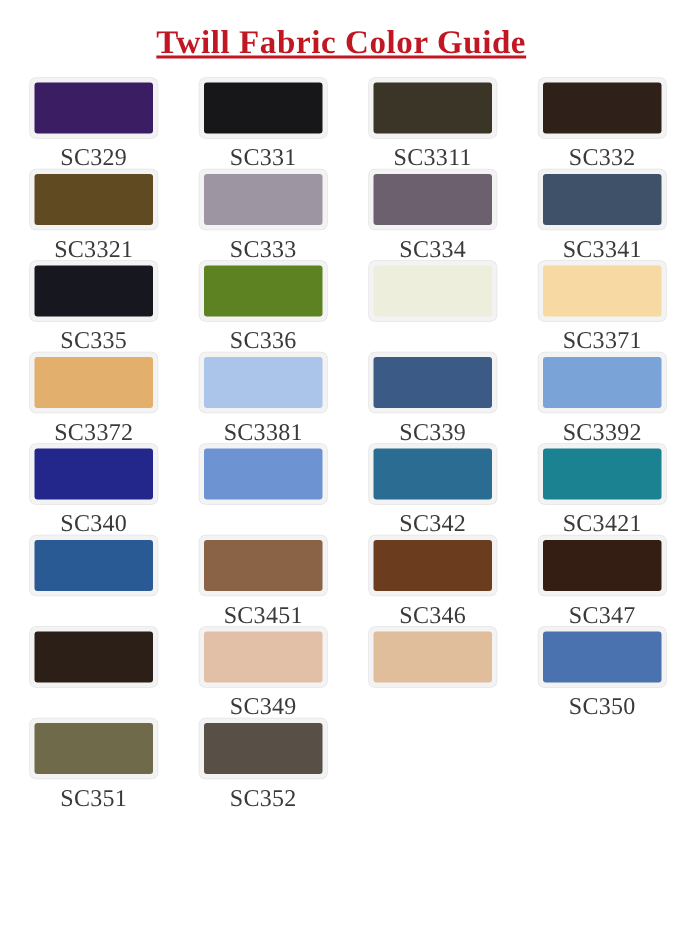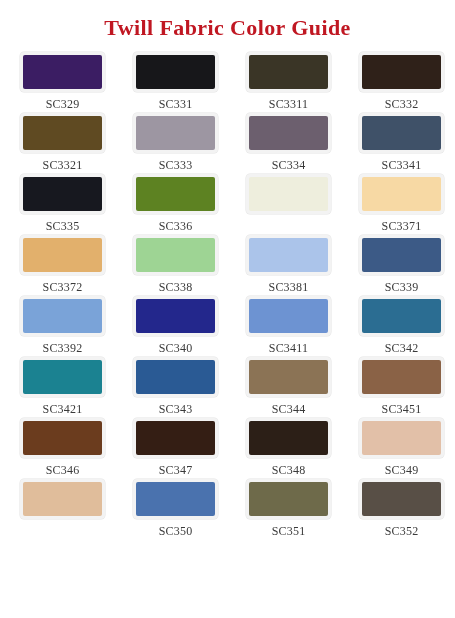--- a/index.html
+++ b/index.html
@@ -25,20 +25,21 @@
     color: #c01722;
     font-family: "Liberation Serif", "DejaVu Serif", serif;
     font-weight: bold;
     font-size: 22px;
     letter-spacing: 0.4px;
     line-height: 1;
     padding-top: 17px;
     padding-bottom: 0;
     margin: 0;
     white-space: nowrap;
+    text-decoration: underline;
   }
   #swatch-grid {
     margin-top: 13px;
     display: grid;
     grid-template-columns: repeat(4, 113px);
     grid-auto-rows: 61px;
     justify-content: start;
     padding-left: 6px;
   }
   .swatch-cell {
@@ -58,21 +59,21 @@
   }
   .swatch-chip {
     width: 100%;
     height: 100%;
     border-radius: 2px;
     box-sizing: border-box;
   }
   .swatch-label {
     text-align: center;
     font-family: "Liberation Serif", "DejaVu Serif", serif;
-    font-size: 12px;
+    font-size: 16px;
     color: #3a3a3a;
     line-height: 1;
     margin-top: 6px;
     letter-spacing: 0.2px;
     white-space: nowrap;
   }
 </style>
 </head>
 <body>
 
@@ -153,26 +154,20 @@
         <div class="swatch-label">SC3371</div>
       </div>
       <div class="swatch-cell">
         <div class="swatch-chip-wrap">
           <div class="swatch-chip" style="background: rgb(226, 176, 108);"></div>
         </div>
         <div class="swatch-label">SC3372</div>
       </div>
       <div class="swatch-cell">
         <div class="swatch-chip-wrap">
-          <div class="swatch-chip" style="background: rgb(158, 212, 148);"></div>
-        </div>
-        <div class="swatch-label">SC338</div>
-      </div>
-      <div class="swatch-cell">
-        <div class="swatch-chip-wrap">
           <div class="swatch-chip" style="background: rgb(171, 196, 234);"></div>
         </div>
         <div class="swatch-label">SC3381</div>
       </div>
       <div class="swatch-cell">
         <div class="swatch-chip-wrap">
           <div class="swatch-chip" style="background: rgb(60, 90, 134);"></div>
         </div>
         <div class="swatch-label">SC339</div>
       </div>
@@ -185,45 +180,37 @@
       <div class="swatch-cell">
         <div class="swatch-chip-wrap">
           <div class="swatch-chip" style="background: rgb(35, 39, 140);"></div>
         </div>
         <div class="swatch-label">SC340</div>
       </div>
       <div class="swatch-cell">
         <div class="swatch-chip-wrap">
           <div class="swatch-chip" style="background: rgb(109, 147, 210);"></div>
         </div>
-        <div class="swatch-label">SC3411</div>
       </div>
       <div class="swatch-cell">
         <div class="swatch-chip-wrap">
           <div class="swatch-chip" style="background: rgb(43, 109, 146);"></div>
         </div>
         <div class="swatch-label">SC342</div>
       </div>
       <div class="swatch-cell">
         <div class="swatch-chip-wrap">
           <div class="swatch-chip" style="background: rgb(27, 130, 145);"></div>
         </div>
         <div class="swatch-label">SC3421</div>
       </div>
       <div class="swatch-cell">
         <div class="swatch-chip-wrap">
           <div class="swatch-chip" style="background: rgb(42, 90, 148);"></div>
         </div>
-        <div class="swatch-label">SC343</div>
-      </div>
-      <div class="swatch-cell">
-        <div class="swatch-chip-wrap">
-          <div class="swatch-chip" style="background: rgb(139, 115, 85);"></div>
-        </div>
-        <div class="swatch-label">SC344</div>
       </div>
       <div class="swatch-cell">
         <div class="swatch-chip-wrap">
           <div class="swatch-chip" style="background: rgb(138, 98, 70);"></div>
         </div>
         <div class="swatch-label">SC3451</div>
       </div>
       <div class="swatch-cell">
         <div class="swatch-chip-wrap">
           <div class="swatch-chip" style="background: rgb(107, 60, 30);"></div>
@@ -233,21 +220,20 @@
       <div class="swatch-cell">
         <div class="swatch-chip-wrap">
           <div class="swatch-chip" style="background: rgb(52, 30, 20);"></div>
         </div>
         <div class="swatch-label">SC347</div>
       </div>
       <div class="swatch-cell">
         <div class="swatch-chip-wrap">
           <div class="swatch-chip" style="background: rgb(44, 31, 23);"></div>
         </div>
-        <div class="swatch-label">SC348</div>
       </div>
       <div class="swatch-cell">
         <div class="swatch-chip-wrap">
           <div class="swatch-chip" style="background: rgb(226, 192, 168);"></div>
         </div>
         <div class="swatch-label">SC349</div>
       </div>
       <div class="swatch-cell">
         <div class="swatch-chip-wrap">
           <div class="swatch-chip" style="background: rgb(224, 189, 155);"></div>

